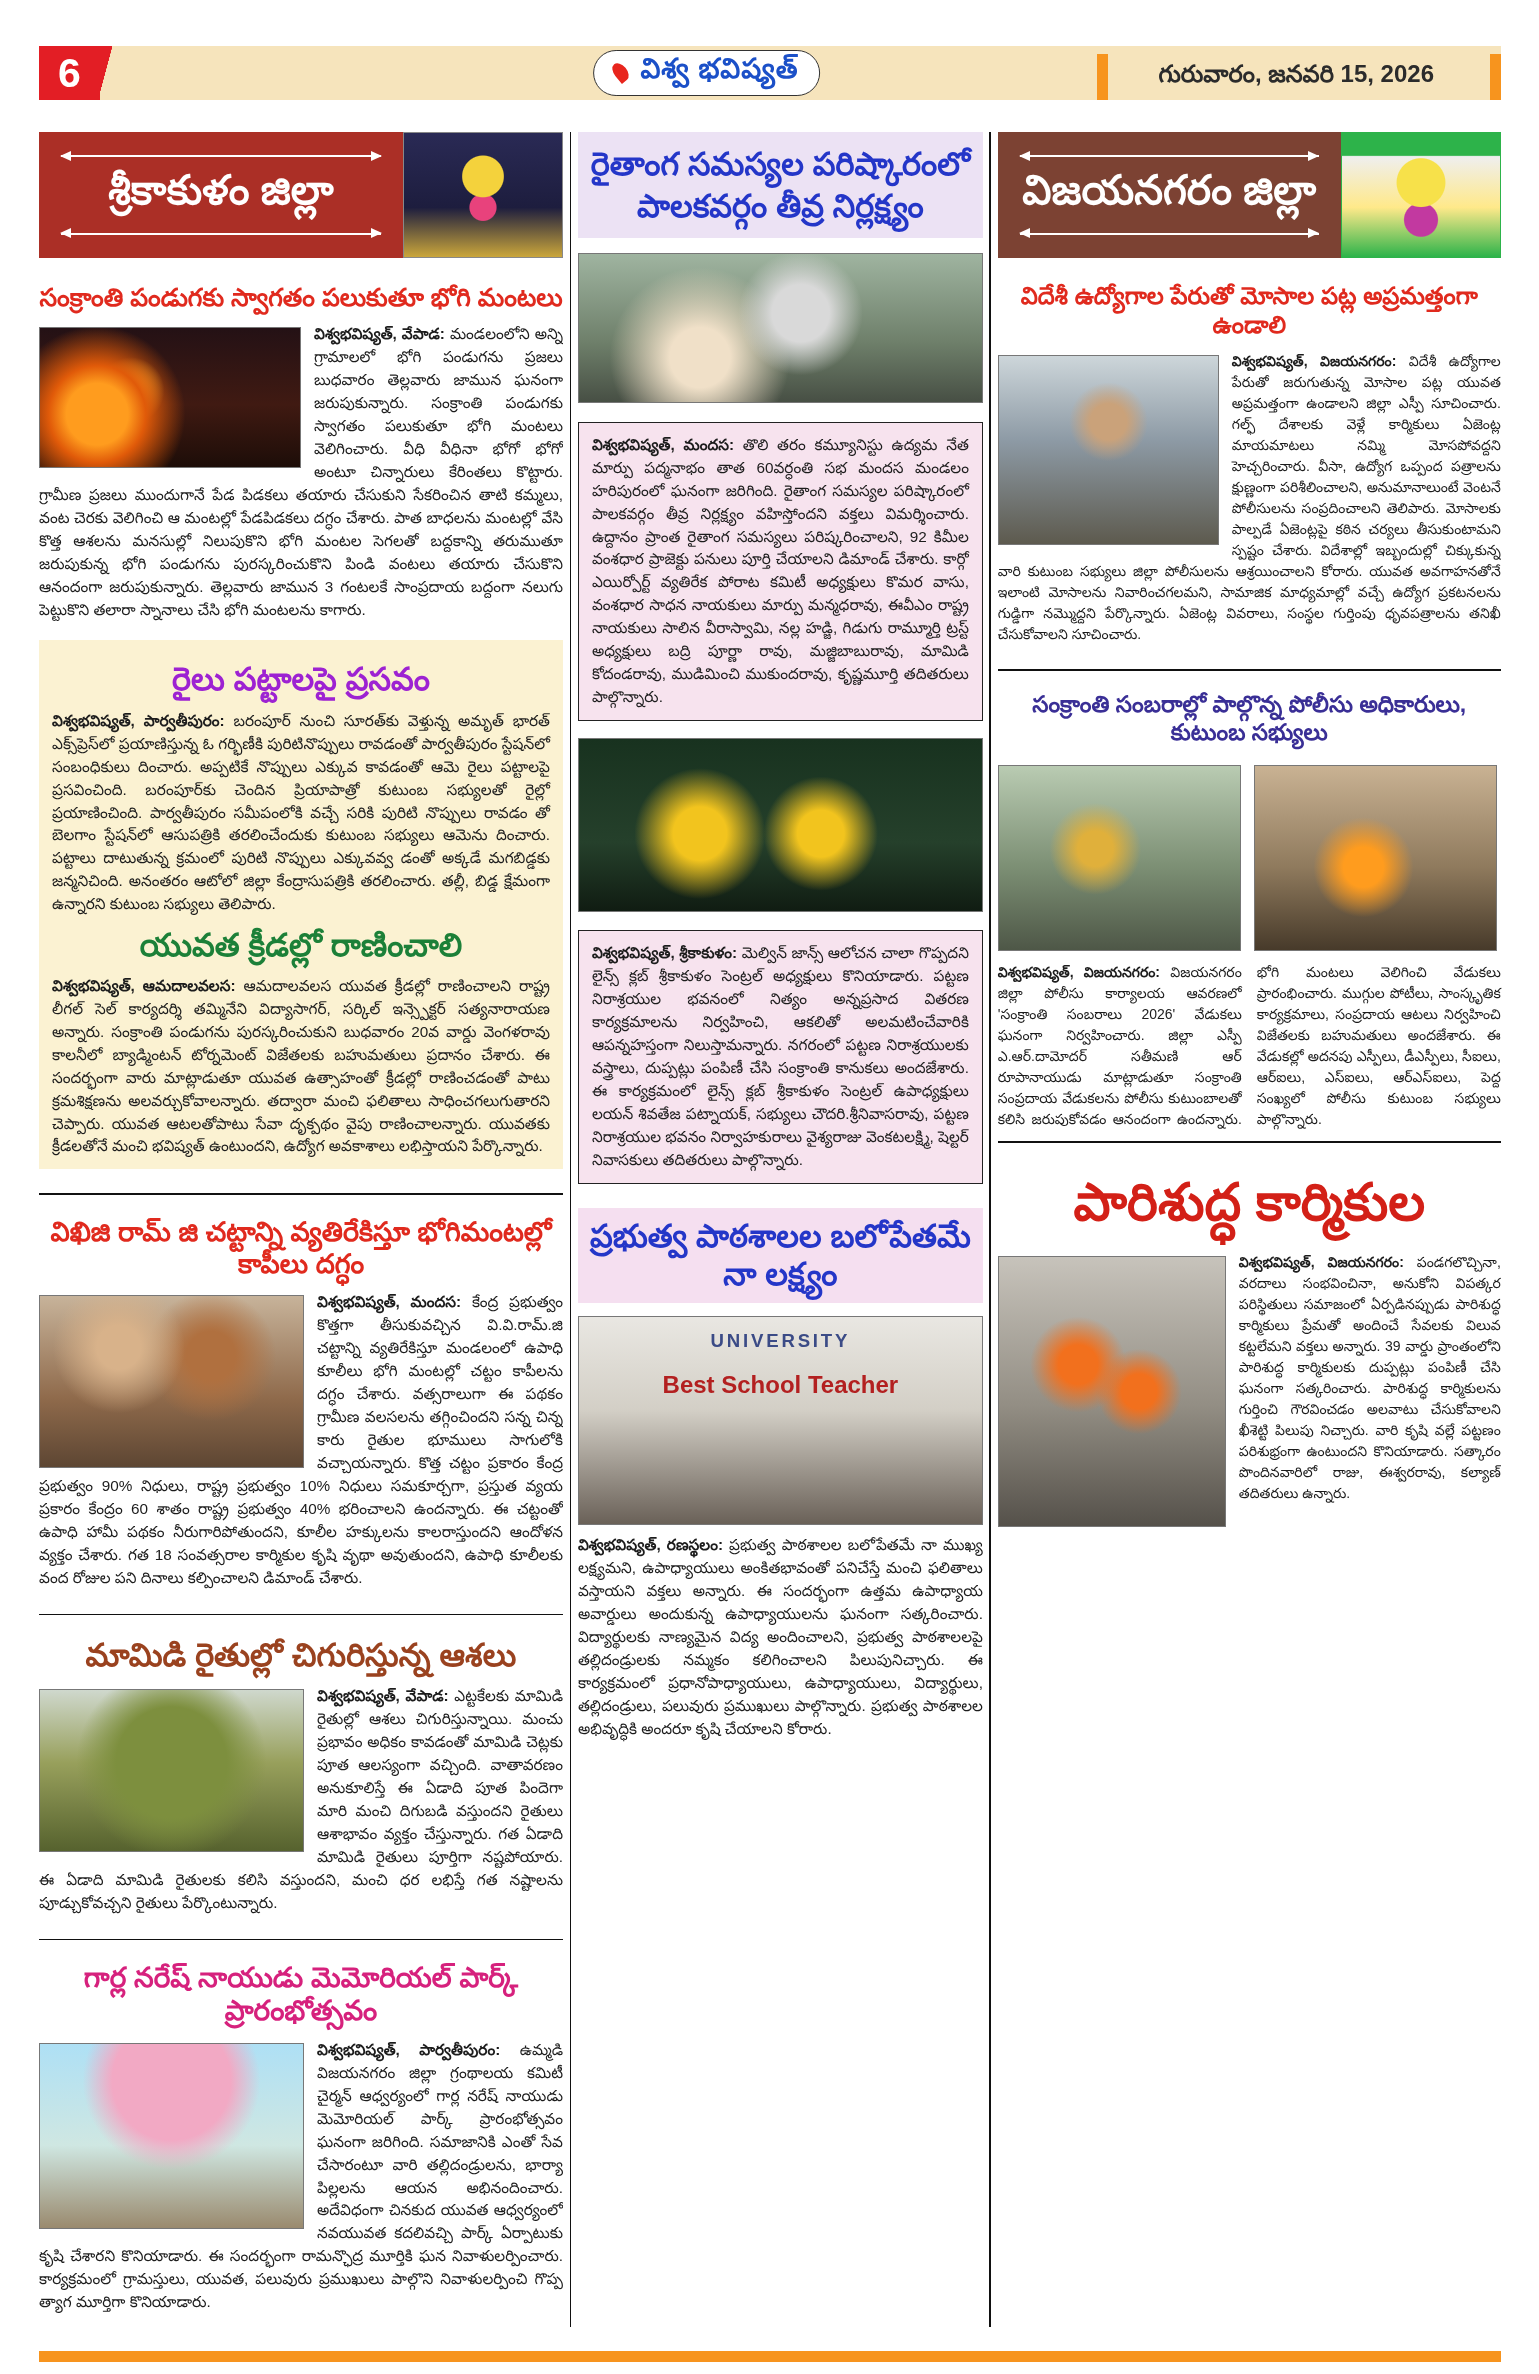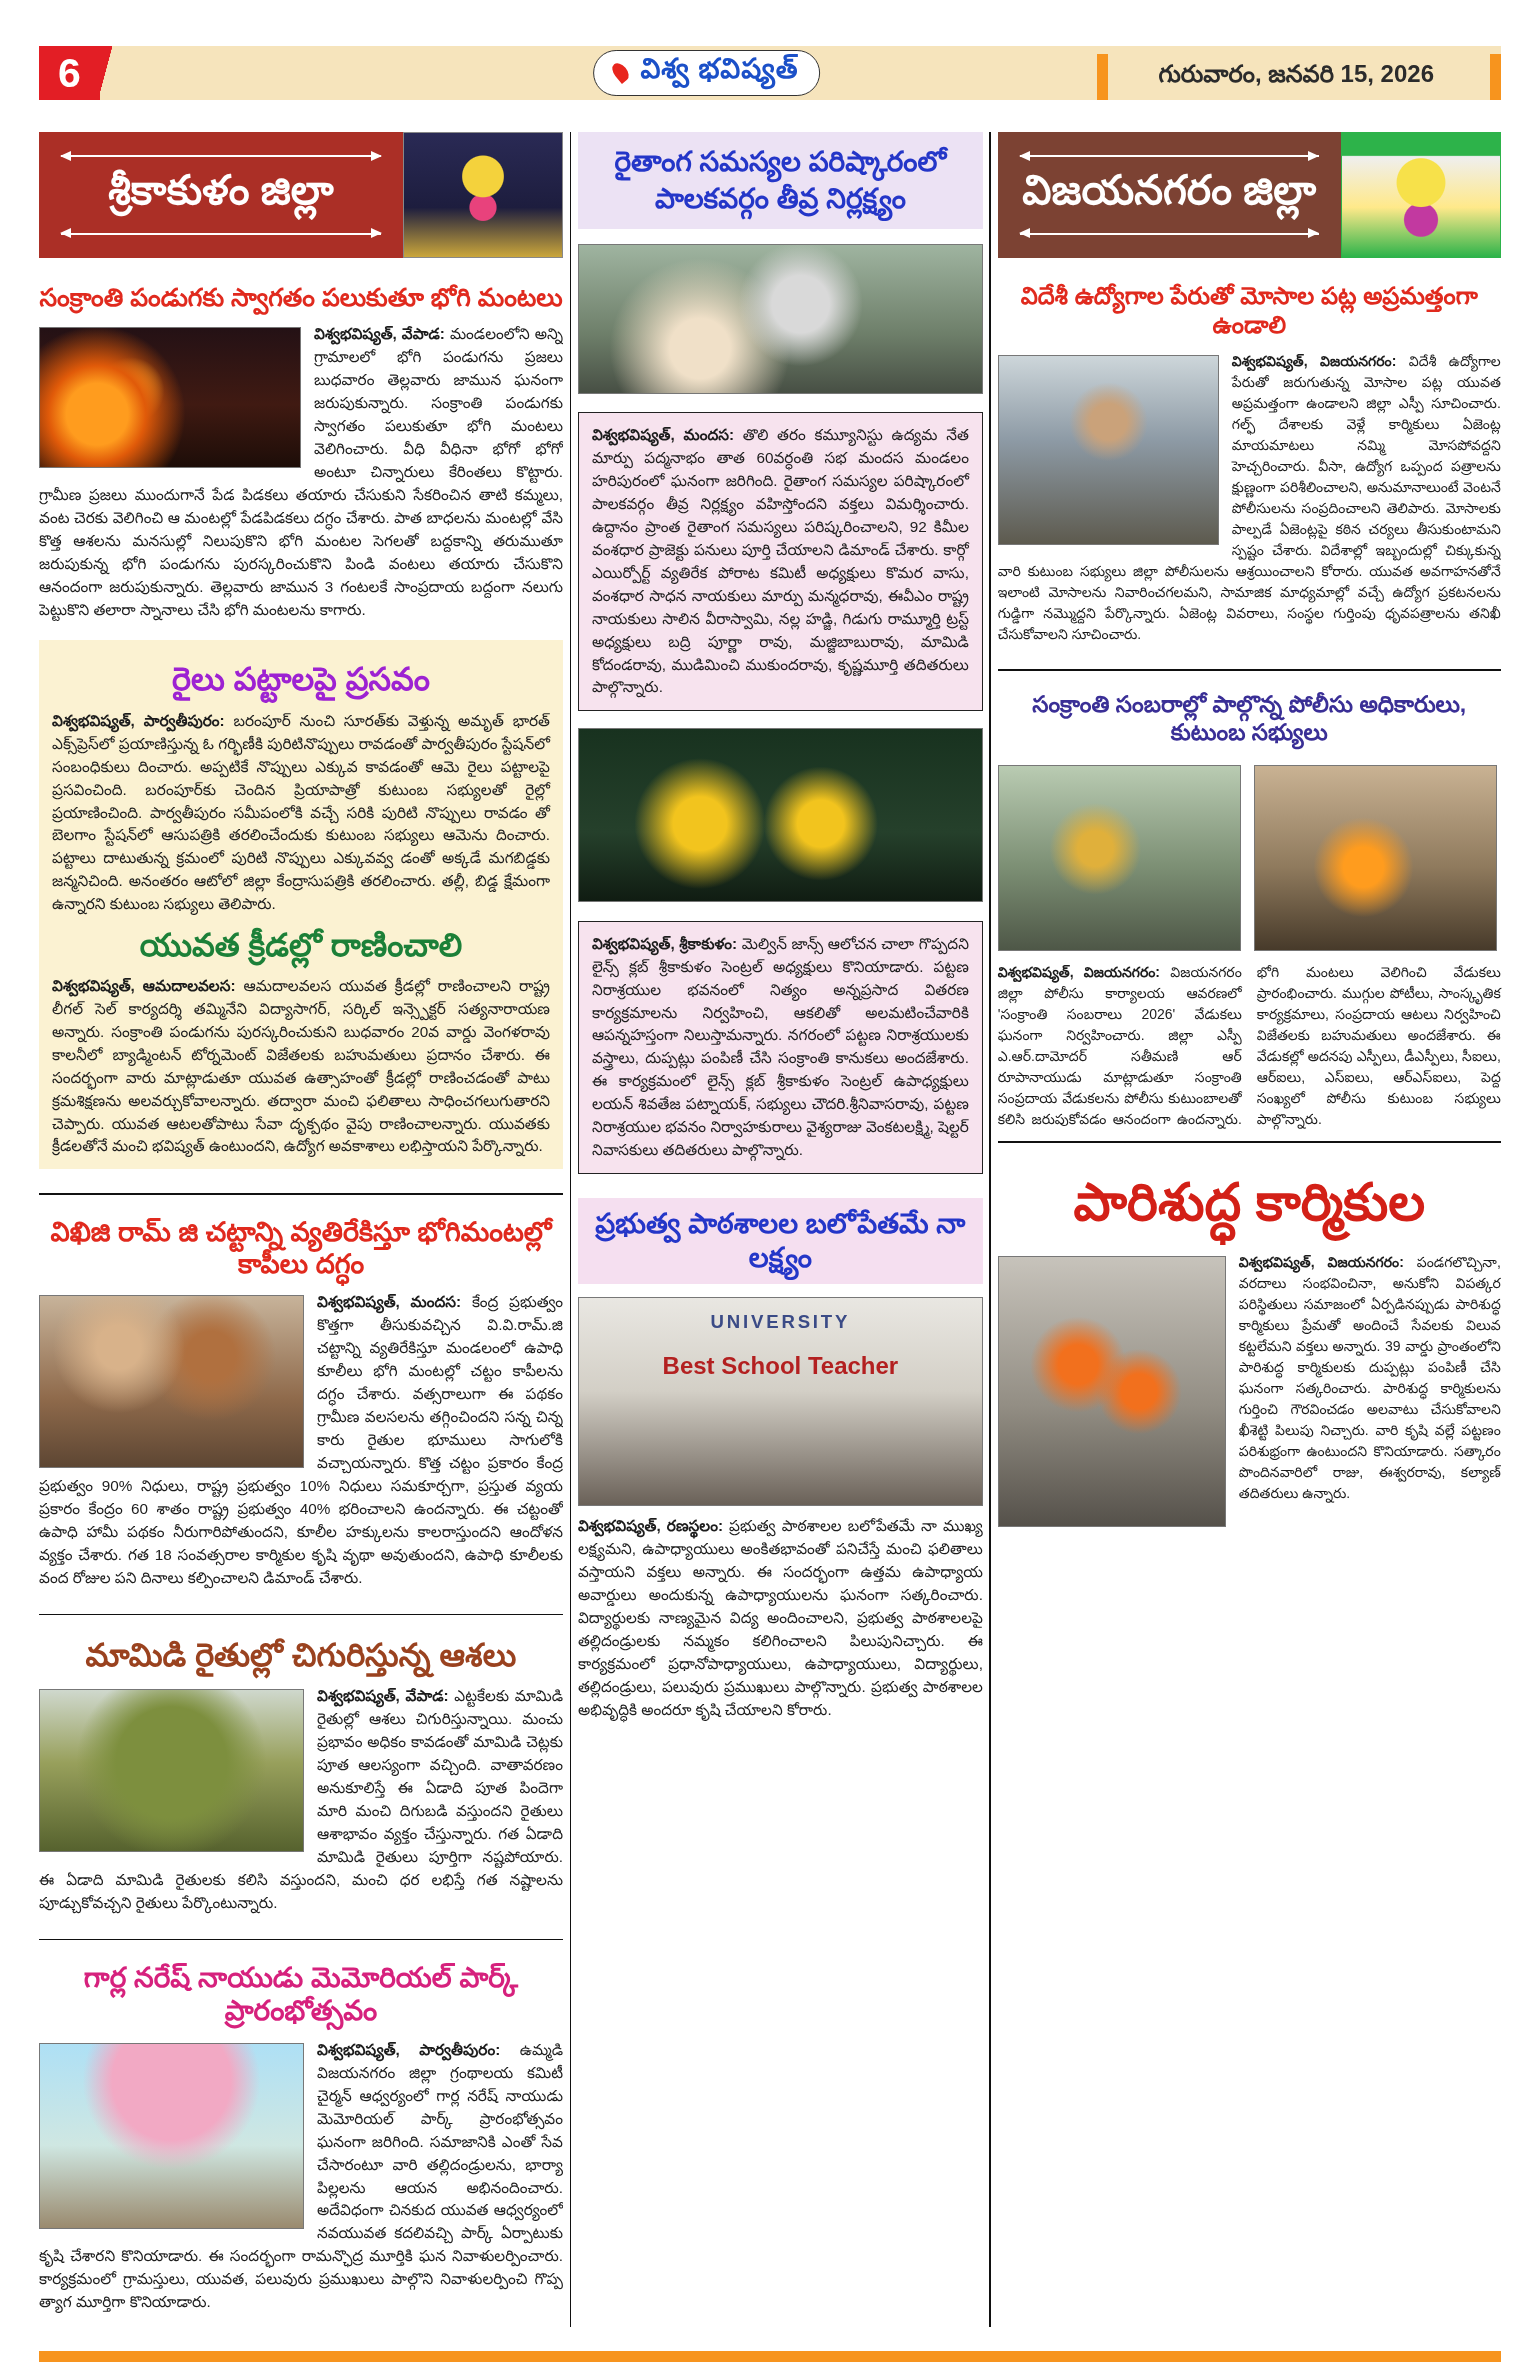--- a/index.html
+++ b/index.html
@@ -45,21 +45,21 @@
                linear-gradient(180deg, #2db34a 0%, #2db34a 18%, #efefef 19%, #ffe98a 60%, #2db34a 100%); border:0.9px solid #2db34a; }
 
   
   .hl { font-weight:bold; text-align:center; line-height:1.2; margin:9.3px 0 11px 0; }
   .hl.red { color:#e02a1e; font-size:25px; }
   .hl.red2 { color:#e02a1e; font-size:27px; text-align:center; }
   .hl.purple { color:#9d22d2; font-size:32px; }
   .hl.green { color:#1c8038; font-size:32px; }
   .hl.brown { color:#9a421f; font-size:32px; }
   .hl.magenta { color:#d6217d; font-size:28px; }
-  .hl.blue { color:#2436c8; font-size:28px; }
+  .hl.blue { color:#2436c8; font-size:32px; }
   .hl.navy { color:#3a2f96; font-size:23px; }
   .hl.bigred { color:#d32017; font-size:52px; line-height:1.25; margin:16.7px 0; }
 
   
   .article { overflow:hidden; margin-bottom:13px; }
   .body { font-size:15.3px; line-height:1.5; text-align:justify; }
   .body .byline { font-weight:bold; }
   .small { font-size:14px; }
   .cols2 { column-count:2; column-gap:15px; }
 

